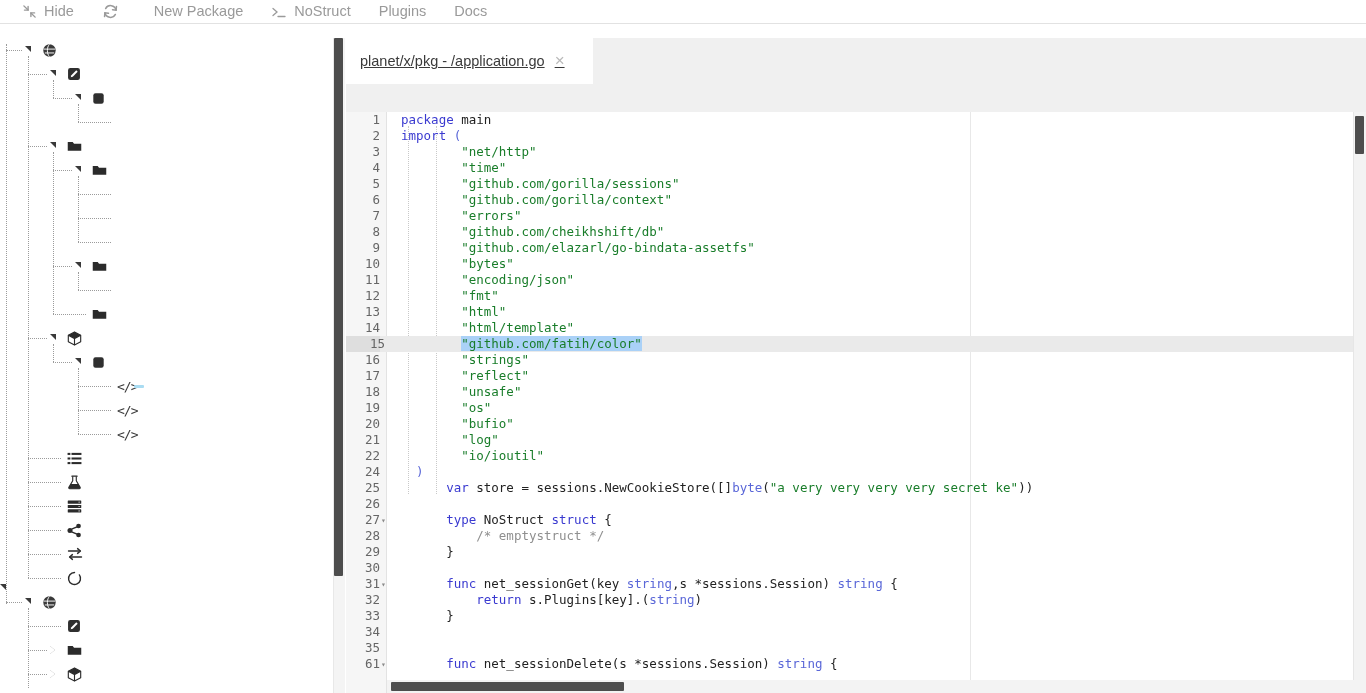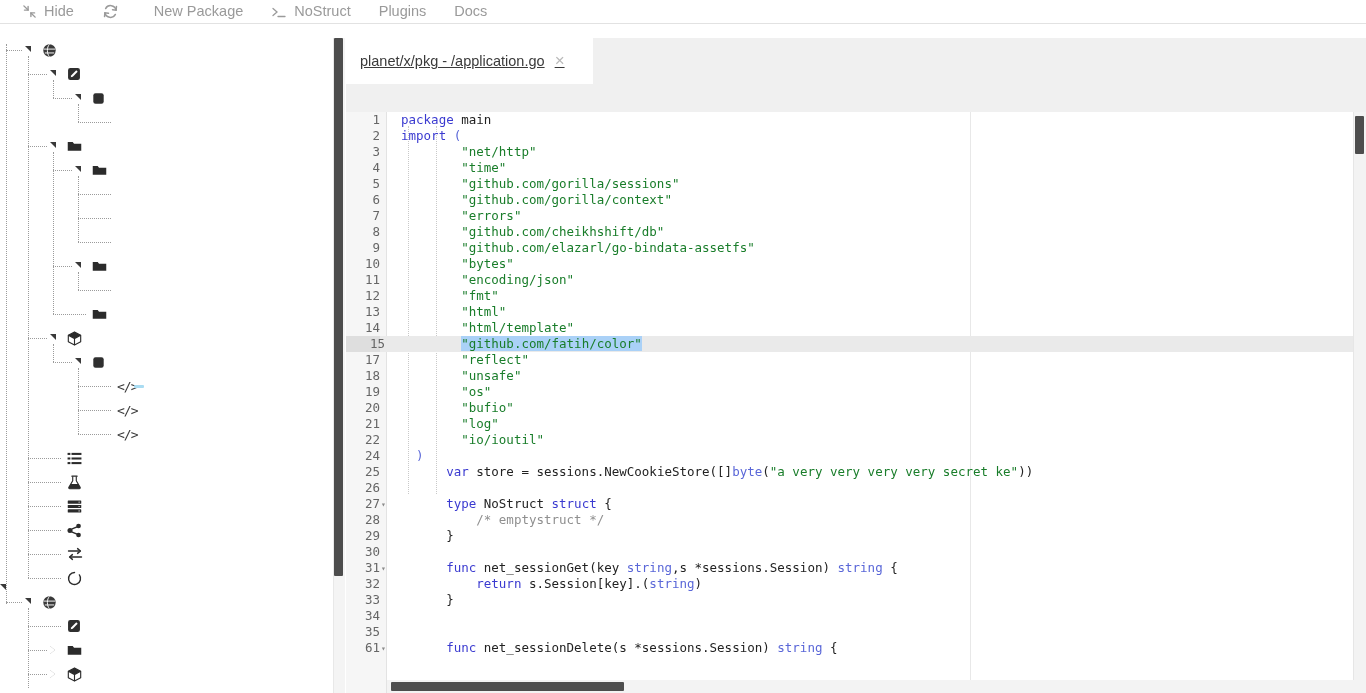--- a/index.html
+++ b/index.html
@@ -694,35 +694,36 @@
           <div class="line"><span class="ln">6</span><span class="ltext"><span class="str">        "github.com/gorilla/context"</span></span></div>
           <div class="line"><span class="ln">7</span><span class="ltext"><span class="str">        "errors"</span></span></div>
           <div class="line"><span class="ln">8</span><span class="ltext"><span class="str">        "github.com/cheikhshift/db"</span></span></div>
           <div class="line"><span class="ln">9</span><span class="ltext"><span class="str">        "github.com/elazarl/go-bindata-assetfs"</span></span></div>
           <div class="line"><span class="ln">10</span><span class="ltext"><span class="str">        "bytes"</span></span></div>
           <div class="line"><span class="ln">11</span><span class="ltext"><span class="str">        "encoding/json"</span></span></div>
           <div class="line"><span class="ln">12</span><span class="ltext"><span class="str">        "fmt"</span></span></div>
           <div class="line"><span class="ln">13</span><span class="ltext"><span class="str">        "html"</span></span></div>
           <div class="line"><span class="ln">14</span><span class="ltext"><span class="str">        "html/template"</span></span></div>
           <div class="line active"><span class="ln">15</span><span class="ltext"><span class="pln">        </span><span class="str selrange">"github.com/fatih/color"</span></span></div>
+          <div class="line"><span class="ln">16</span><span class="ltext"><span class="str">        "strings"</span></span></div>
           <div class="line"><span class="ln">17</span><span class="ltext"><span class="str">        "reflect"</span></span></div>
           <div class="line"><span class="ln">18</span><span class="ltext"><span class="str">        "unsafe"</span></span></div>
           <div class="line"><span class="ln">19</span><span class="ltext"><span class="str">        "os"</span></span></div>
           <div class="line"><span class="ln">20</span><span class="ltext"><span class="str">        "bufio"</span></span></div>
           <div class="line"><span class="ln">21</span><span class="ltext"><span class="str">        "log"</span></span></div>
           <div class="line"><span class="ln">22</span><span class="ltext"><span class="str">        "io/ioutil"</span></span></div>
           <div class="line"><span class="ln">24</span><span class="ltext"><span class="typ">  )</span></span></div>
           <div class="line"><span class="ln">25</span><span class="ltext"><span class="pln">      </span><span class="kw">var</span><span class="pln"> store = sessions.NewCookieStore([]</span><span class="typ">byte</span><span class="pln">(</span><span class="str">"a very very very very secret ke"</span><span class="pln">))</span></span></div>
           <div class="line"><span class="ln">26</span><span class="ltext"><span class="pln"></span></span></div>
           <div class="line"><span class="ln">27</span><span class="fold">▾</span><span class="ltext"><span class="pln">      </span><span class="kw">type</span><span class="pln"> NoStruct </span><span class="kw">struct</span><span class="pln"> {</span></span></div>
           <div class="line"><span class="ln">28</span><span class="ltext"><span class="pln">          </span><span class="cmt">/* emptystruct */</span></span></div>
           <div class="line"><span class="ln">29</span><span class="ltext"><span class="pln">      }</span></span></div>
           <div class="line"><span class="ln">30</span><span class="ltext"><span class="pln"></span></span></div>
           <div class="line"><span class="ln">31</span><span class="fold">▾</span><span class="ltext"><span class="pln">      </span><span class="kw">func</span><span class="pln"> net_sessionGet(key </span><span class="typ">string</span><span class="pln">,s *sessions.Session) </span><span class="typ">string</span><span class="pln"> {</span></span></div>
-          <div class="line"><span class="ln">32</span><span class="ltext"><span class="pln">          </span><span class="kw">return</span><span class="pln"> s.Session[key].(</span><span class="typ">string</span><span class="pln">)</span></span></div>
+          <div class="line"><span class="ln">32</span><span class="ltext"><span class="pln">          </span><span class="kw">return</span><span class="pln"> s.Plugins[key].(</span><span class="typ">string</span><span class="pln">)</span></span></div>
           <div class="line"><span class="ln">33</span><span class="ltext"><span class="pln">      }</span></span></div>
           <div class="line"><span class="ln">34</span><span class="ltext"><span class="pln"></span></span></div>
           <div class="line"><span class="ln">35</span><span class="ltext"><span class="pln"></span></span></div>
           <div class="line"><span class="ln">61</span><span class="fold">▾</span><span class="ltext"><span class="pln">      </span><span class="kw">func</span><span class="pln"> net_sessionDelete(s *sessions.Session) </span><span class="typ">string</span><span class="pln"> {</span></span></div>
         </div>
     </div>
 
     <div class="ed-vtrack"></div>
     <div class="ed-vthumb"></div>
     <div class="ed-htrack"></div>

